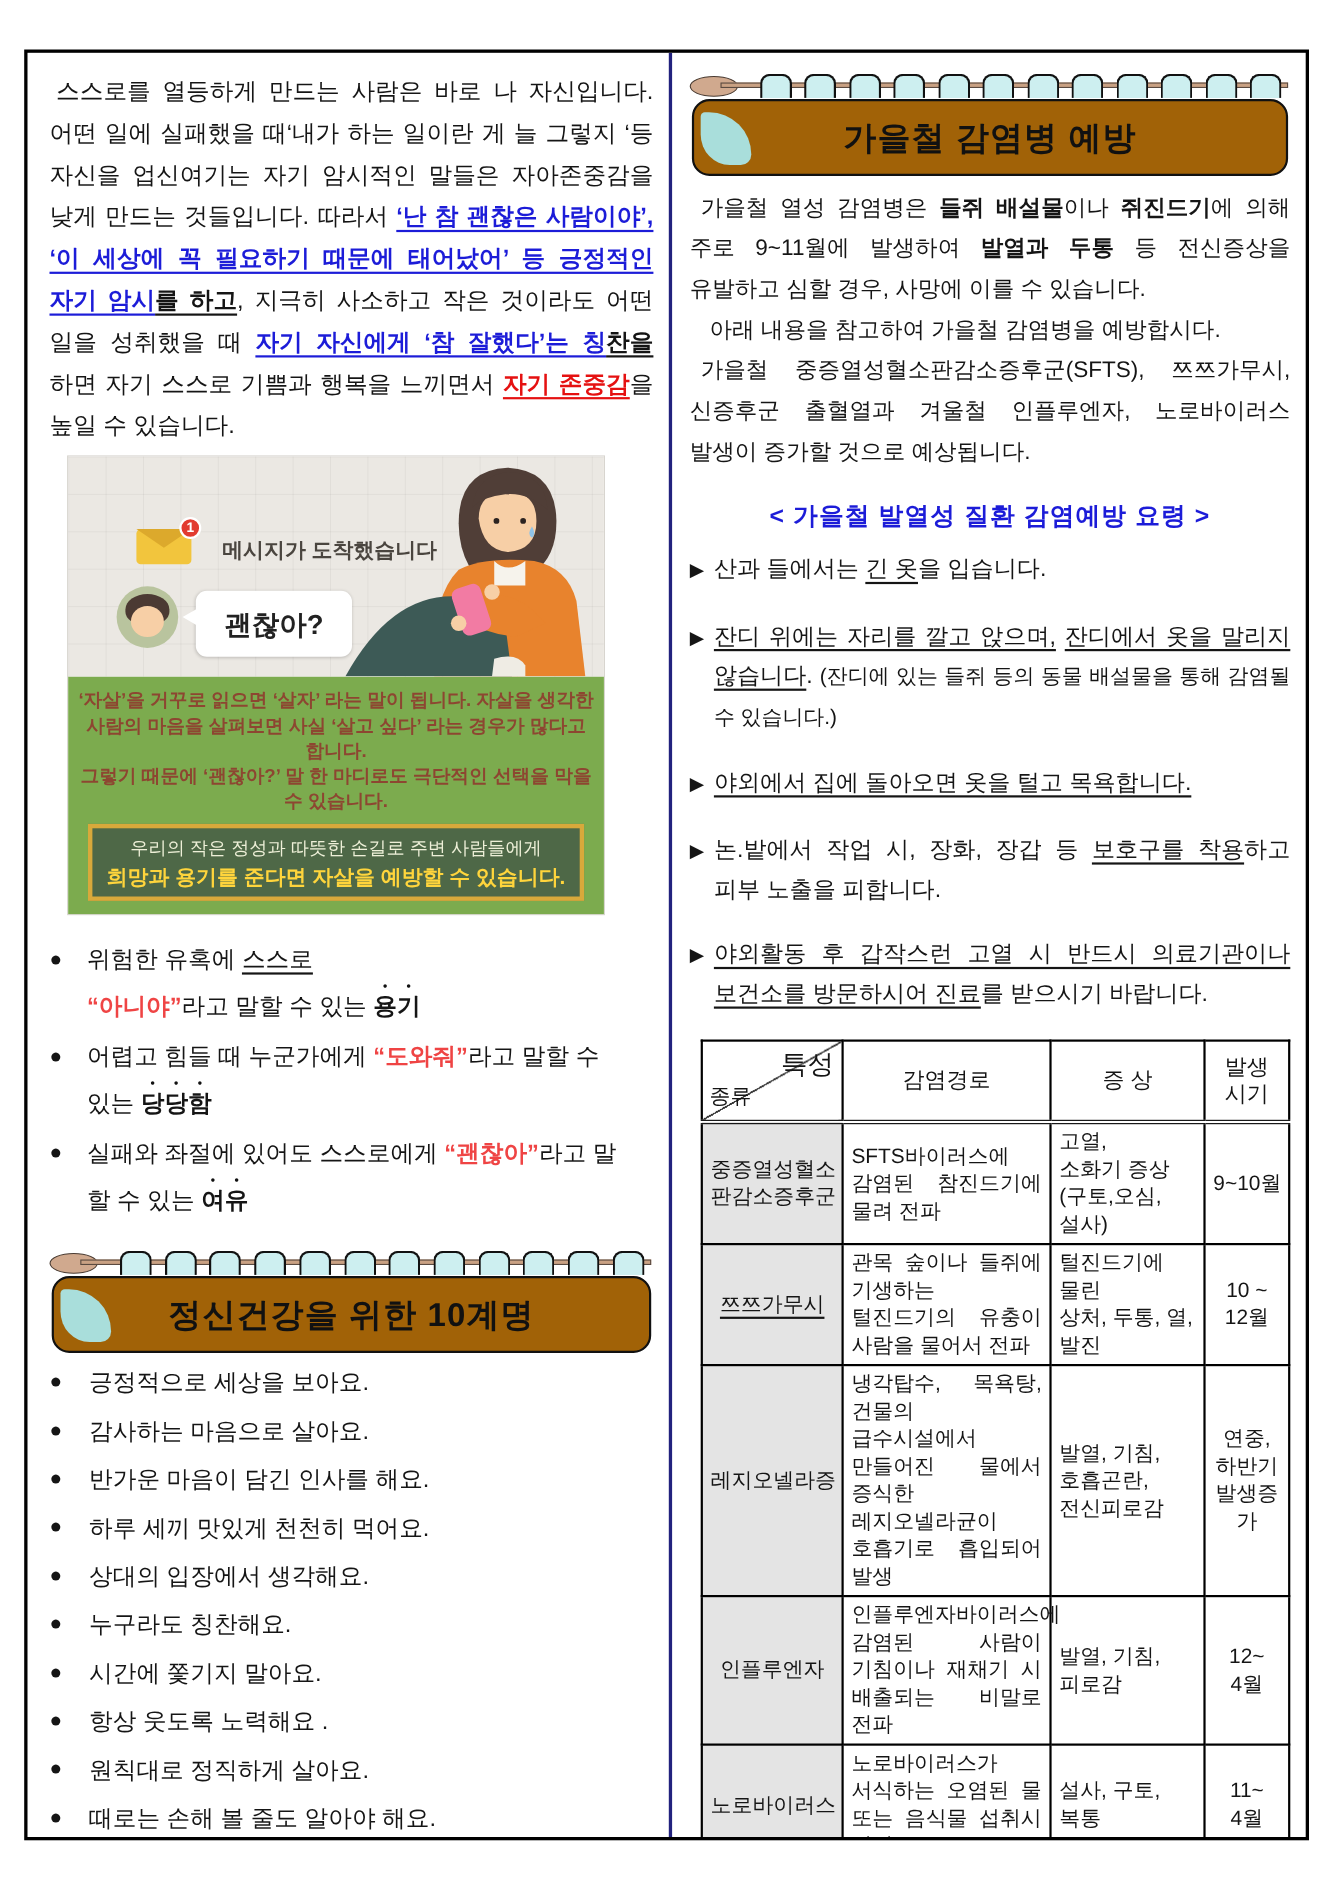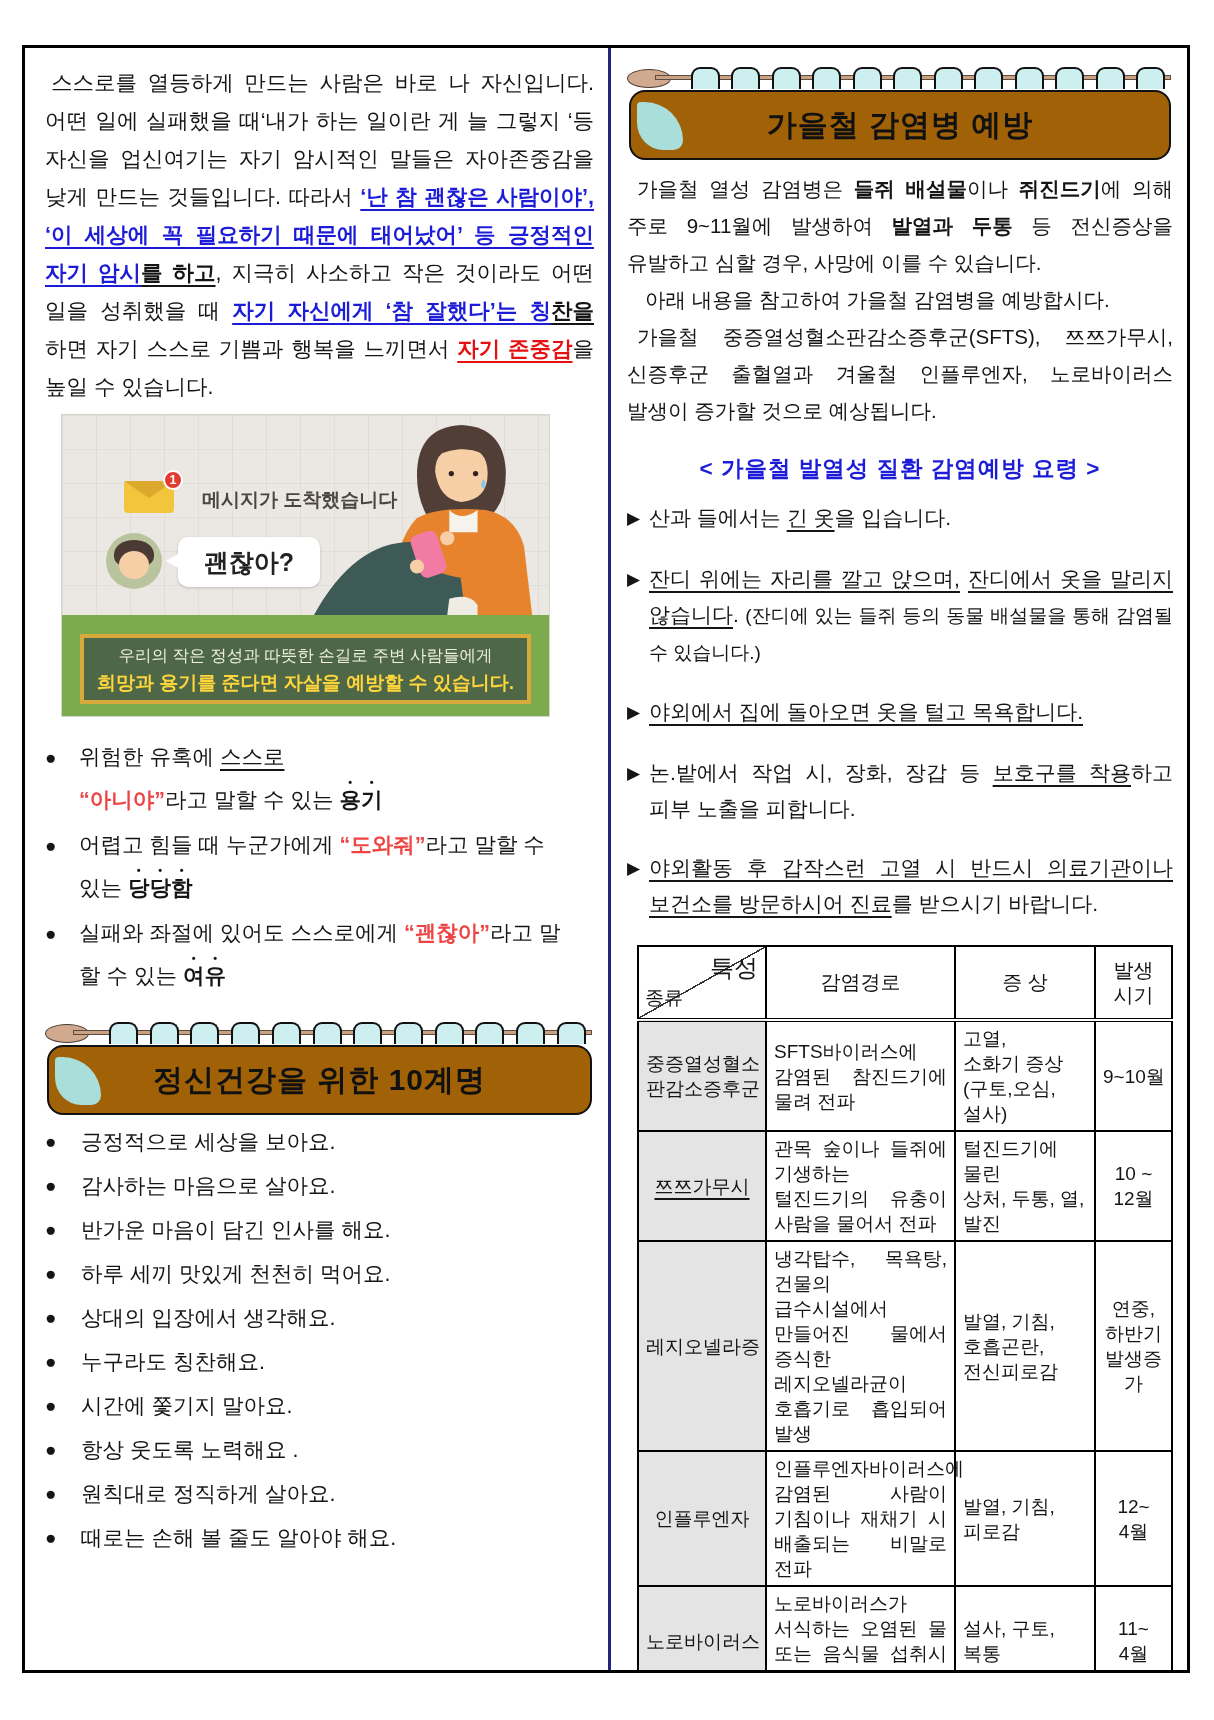--- a/index.html
+++ b/index.html
@@ -39,21 +39,21 @@
   .envelope .flap{position:absolute;left:0;top:0;width:0;height:0;
        border-left:25px solid transparent;border-right:25px solid transparent;border-top:17px solid #dca92c;}
   .badge{position:absolute;right:-9px;top:-11px;width:20px;height:20px;border-radius:50%;
        background:#e23b30;border:2px solid #fff;color:#fff;font-size:12.5px;font-weight:700;
        display:flex;align-items:center;justify-content:center;box-sizing:border-box;}
   .msg-text{position:absolute;left:140px;top:72px;font-size:19px;font-weight:700;color:#4a453f;}
   .avatar{position:absolute;left:44px;top:118px;width:56px;height:56px;border-radius:50%;
        background:#b9c49e;overflow:hidden;}
   .a-hair{position:absolute;left:8px;top:7px;width:40px;height:28px;border-radius:50% 50% 42% 42%;background:#4b3a33;}
   .a-face{position:absolute;left:13px;top:18px;width:30px;height:28px;border-radius:50%;background:#f7cfa6;}
-  .bubble{position:absolute;left:116px;top:122px;width:142px;height:50px;background:#fff;border-radius:10px;
+  .bubble{position:absolute;left:116px;top:122px;width:142px;height:60px;background:#fff;border-radius:10px;
        box-shadow:0 1px 3px rgba(0,0,0,.18);display:flex;align-items:center;justify-content:center;
        font-size:25px;font-weight:800;color:#222;}
   .bubble::before{content:"";position:absolute;left:-12px;top:16px;border-top:8px solid transparent;
        border-bottom:8px solid transparent;border-right:14px solid #fff;}
   .woman{position:absolute;right:-4px;bottom:0;width:268px;height:202px;}
 
   .green-band{background:#7cab4e;padding:10px 6px 12px;}
   .green-text{color:#8d4631;font-size:17px;font-weight:700;line-height:23px;text-align:center;word-break:keep-all;}
   .hope-box{margin:9px 12px 0;border:4px solid #d8a93b;background:#4e6847;padding:7px 4px 4px;text-align:center;}
   .hb1{color:#eef0d8;font-size:16.5px;}
@@ -134,20 +134,21 @@
           <path d="M150,96 Q162,108 178,96 L178,118 L150,118 Z" fill="#f6f3ec"></path>
           <path d="M16,200 Q58,124 118,128 Q152,132 160,154 L166,200 Z" fill="#3d5a56"></path>
           <path d="M150,184 q20,-6 28,6 l0,10 l-30,0 Z" fill="#efece4"></path>
           <path d="M196,152 Q170,120 136,128 Q118,134 122,148 Q142,162 170,164 Z" fill="#e8832d"></path>
           <rect x="116" y="118" width="27" height="44" rx="7" fill="#f27ba3" transform="rotate(-18 129 140)"></rect>
           <circle cx="118" cy="152" r="7" fill="#f7cfa6"></circle>
           <circle cx="148" cy="124" r="7" fill="#f7cfa6"></circle>
         </svg>
       </div>
       <div class="green-band">
+        <div class="green-text">‘자살’을 거꾸로 읽으면 ‘살자’ 라는 말이 됩니다. 자살을 생각한<br>사람의 마음을 살펴보면 사실 ‘살고 싶다’ 라는 경우가 많다고 합니다.<br>그렇기 때문에 ‘괜찮아?’ 말 한 마디로도 극단적인 선택을 막을 수 있습니다.</div>
         <div class="hope-box">
           <div class="hb1">우리의 작은 정성과 따뜻한 손길로 주변 사람들에게</div>
           <div class="hb2">희망과 용기를 준다면 자살을 예방할 수 있습니다.</div>
         </div>
       </div>
     </div>
 
     <div class="bullets">
 
         <div class="bullet-item">

